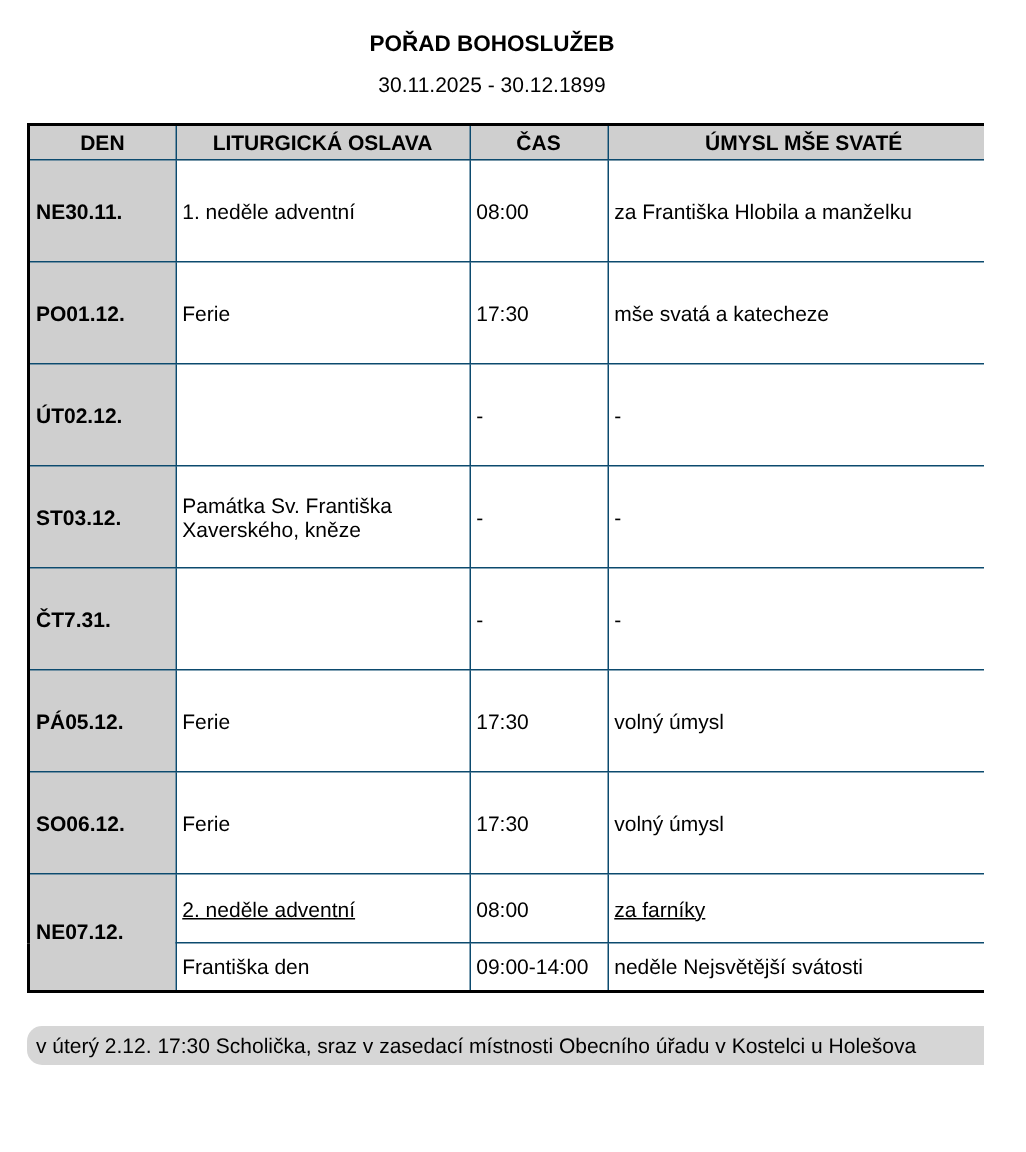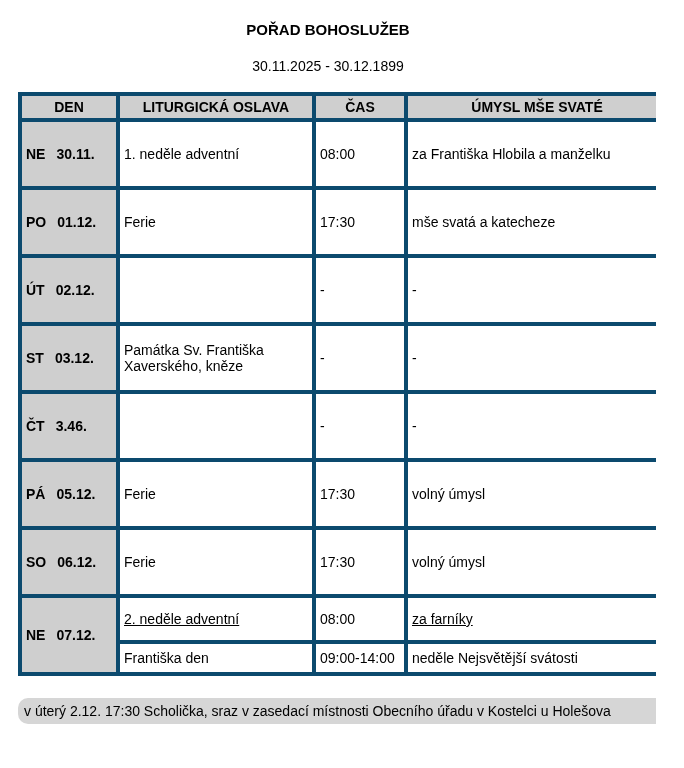--- a/index.html
+++ b/index.html
@@ -22,32 +22,32 @@
   }
   .title-line1, .title-line2 {
     font-size: 15px;
     font-weight: bold;
     line-height: 20px;
   }
   .title-line3 {
     font-size: 14px;
     font-weight: normal;
     line-height: 20px;
-    margin-top: 16px;
+    margin-top: 6px;
   }
   table.schedule {
     border-collapse: collapse;
     width: 648px;
     margin-top: 16px;
     border: 2px solid #000000;
     table-layout: fixed;
   }
   table.schedule th,
   table.schedule td {
-    border: 4px solid #0c4a6e;
+    border: 1px solid #0c4a6e;
     font-size: 14px;
     padding: 2px 4px;
     vertical-align: middle;
   }
   table.schedule th {
     background: #cfcfcf;
     height: 18px;
     font-weight: bold;
     text-align: center;
   }
@@ -55,21 +55,20 @@
     height: 68px;
   }
   td.den-cell {
     background: #cfcfcf;
     font-weight: bold;
     text-align: left;
     padding-left: 8px;
   }
   td.den-cell .day-abbr {
     display: inline-block;
-    margin-right: 11px;
   }
   td.center-cell {
     text-align: left;
   }
   tr.sub-row-1 { height: 46px; }
   tr.sub-row-2 { height: 32px; }
   td.no-bottom { border-bottom-style: hidden; text-decoration: underline; }
   td.no-top { border-top-style: hidden; }
   .footer-note {
     width: 648px;
@@ -126,21 +125,21 @@
         <td class="center-cell">-</td>
         <td class="center-cell">-</td>
       </tr>
       <tr class="data-row">
         <td class="den-cell"><span class="day-abbr">ST</span><span>03.12.</span></td>
         <td class="center-cell">Památka Sv. Františka Xaverského, kněze</td>
         <td class="center-cell">-</td>
         <td class="center-cell">-</td>
       </tr>
       <tr class="data-row">
-        <td class="den-cell"><span class="day-abbr">ČT</span><span>3.46.</span></td>
+        <td class="den-cell"><span class="day-abbr">ČT</span><span>7.31.</span></td>
         <td class="center-cell"></td>
         <td class="center-cell">-</td>
         <td class="center-cell">-</td>
       </tr>
       <tr class="data-row">
         <td class="den-cell"><span class="day-abbr">PÁ</span><span>05.12.</span></td>
         <td class="center-cell">Ferie</td>
         <td class="center-cell">17:30</td>
         <td class="center-cell">volný úmysl</td>
       </tr>

